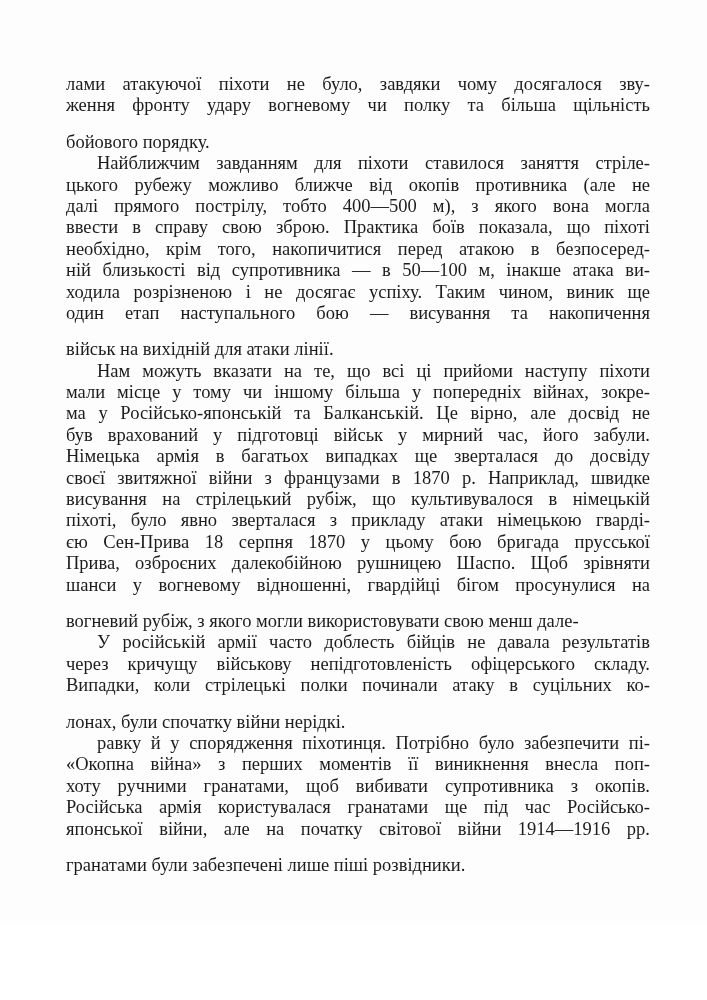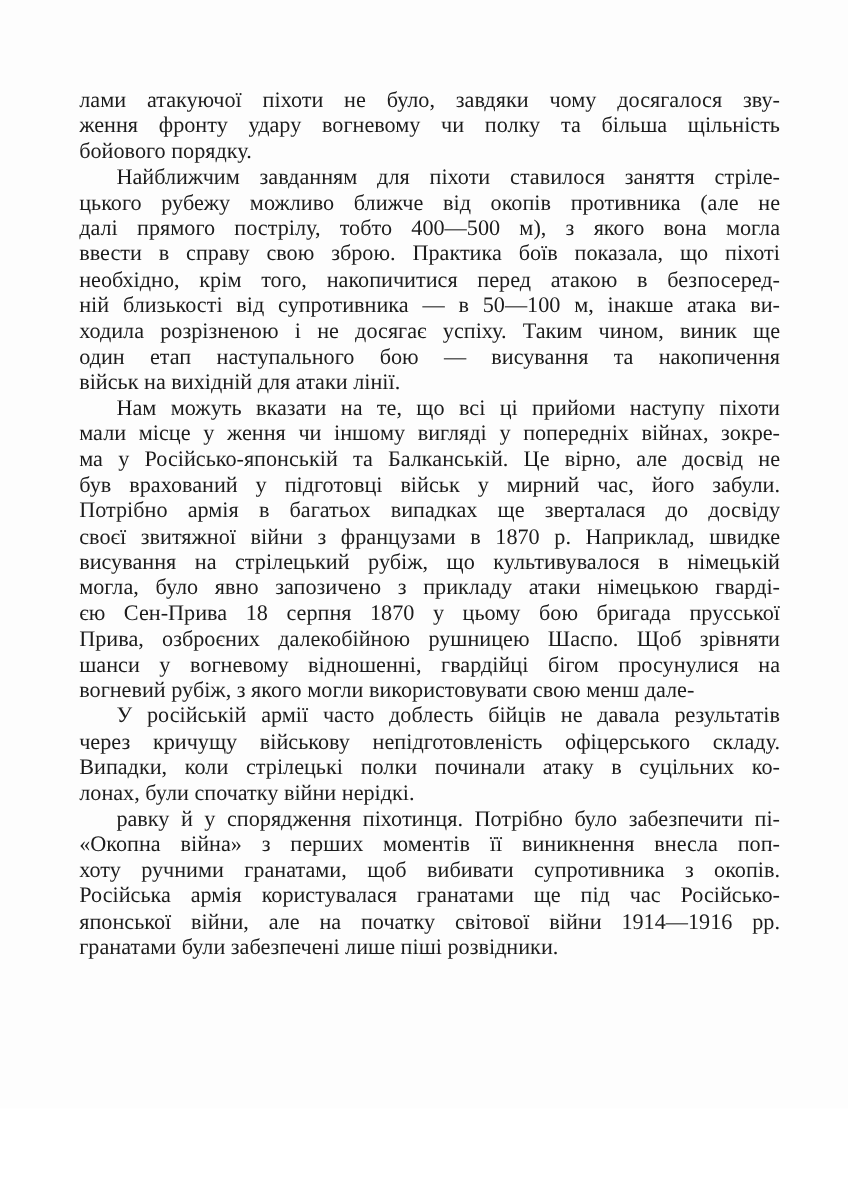--- a/index.html
+++ b/index.html
@@ -21,21 +21,21 @@
   .para { margin: 0; padding: 0; }
   .line {
     font-size: 18.5px;
     line-height: 21.4px;
     height: 21.4px;
     text-align: justify;
     text-align-last: justify;
     overflow: hidden;
     white-space: normal;
   }
-  .para .line:last-child { text-align-last: left; }
+  .para .line:last-child { text-align-last: left; margin-top: 15px; }
   .para.continues .line:last-child { text-align-last: justify; }
   .para.indent .line:first-child { text-indent: 31px; }
   .page-number {
     position: absolute;
     left: 57px;
     top: 926px;
     width: 584px;
     text-align: left;
     font-size: 18px;
     letter-spacing: 0.5px;
@@ -58,27 +58,27 @@
         <div class="line">далі прямого пострілу, тобто 400—500 м), з якого вона могла</div>
         <div class="line">ввести в справу свою зброю. Практика боїв показала, що піхоті</div>
         <div class="line">необхідно, крім того, накопичитися перед атакою в безпосеред-</div>
         <div class="line">ній близькості від супротивника — в 50—100 м, інакше атака ви-</div>
         <div class="line">ходила розрізненою і не досягає успіху. Таким чином, виник ще</div>
         <div class="line">один етап наступального бою — висування та накопичення</div>
         <div class="line">військ на вихідній для атаки лінії.</div>
       </div>
     <div class="para indent">
         <div class="line">Нам можуть вказати на те, що всі ці прийоми наступу піхоти</div>
-        <div class="line">мали місце у ження чи іншому вигляді у попередніх війнах, зокре-</div>
+        <div class="line">мали місце у тому чи іншому більша у попередніх війнах, зокре-</div>
         <div class="line">ма у Російсько-японській та Балканській. Це вірно, але досвід не</div>
         <div class="line">був врахований у підготовці військ у мирний час, його забули.</div>
-        <div class="line">Потрібно армія в багатьох випадках ще зверталася до досвіду</div>
+        <div class="line">Німецька армія в багатьох випадках ще зверталася до досвіду</div>
         <div class="line">своєї звитяжної війни з французами в 1870 р. Наприклад, швидке</div>
         <div class="line">висування на стрілецький рубіж, що культивувалося в німецькій</div>
-        <div class="line">могла, було явно запозичено з прикладу атаки німецькою гварді-</div>
+        <div class="line">піхоті, було явно зверталася з прикладу атаки німецькою гварді-</div>
         <div class="line">єю Сен-Прива 18 серпня 1870 у цьому бою бригада прусської</div>
         <div class="line">Прива, озброєних далекобійною рушницею Шаспо. Щоб зрівняти</div>
         <div class="line">шанси у вогневому відношенні, гвардійці бігом просунулися на</div>
         <div class="line">вогневий рубіж, з якого могли використовувати свою менш дале-</div>
       </div>
     <div class="para indent">
         <div class="line">У російській армії часто доблесть бійців не давала результатів</div>
         <div class="line">через кричущу військову непідготовленість офіцерського складу.</div>
         <div class="line">Випадки, коли стрілецькі полки починали атаку в суцільних ко-</div>
         <div class="line">лонах, були спочатку війни нерідкі.</div>

